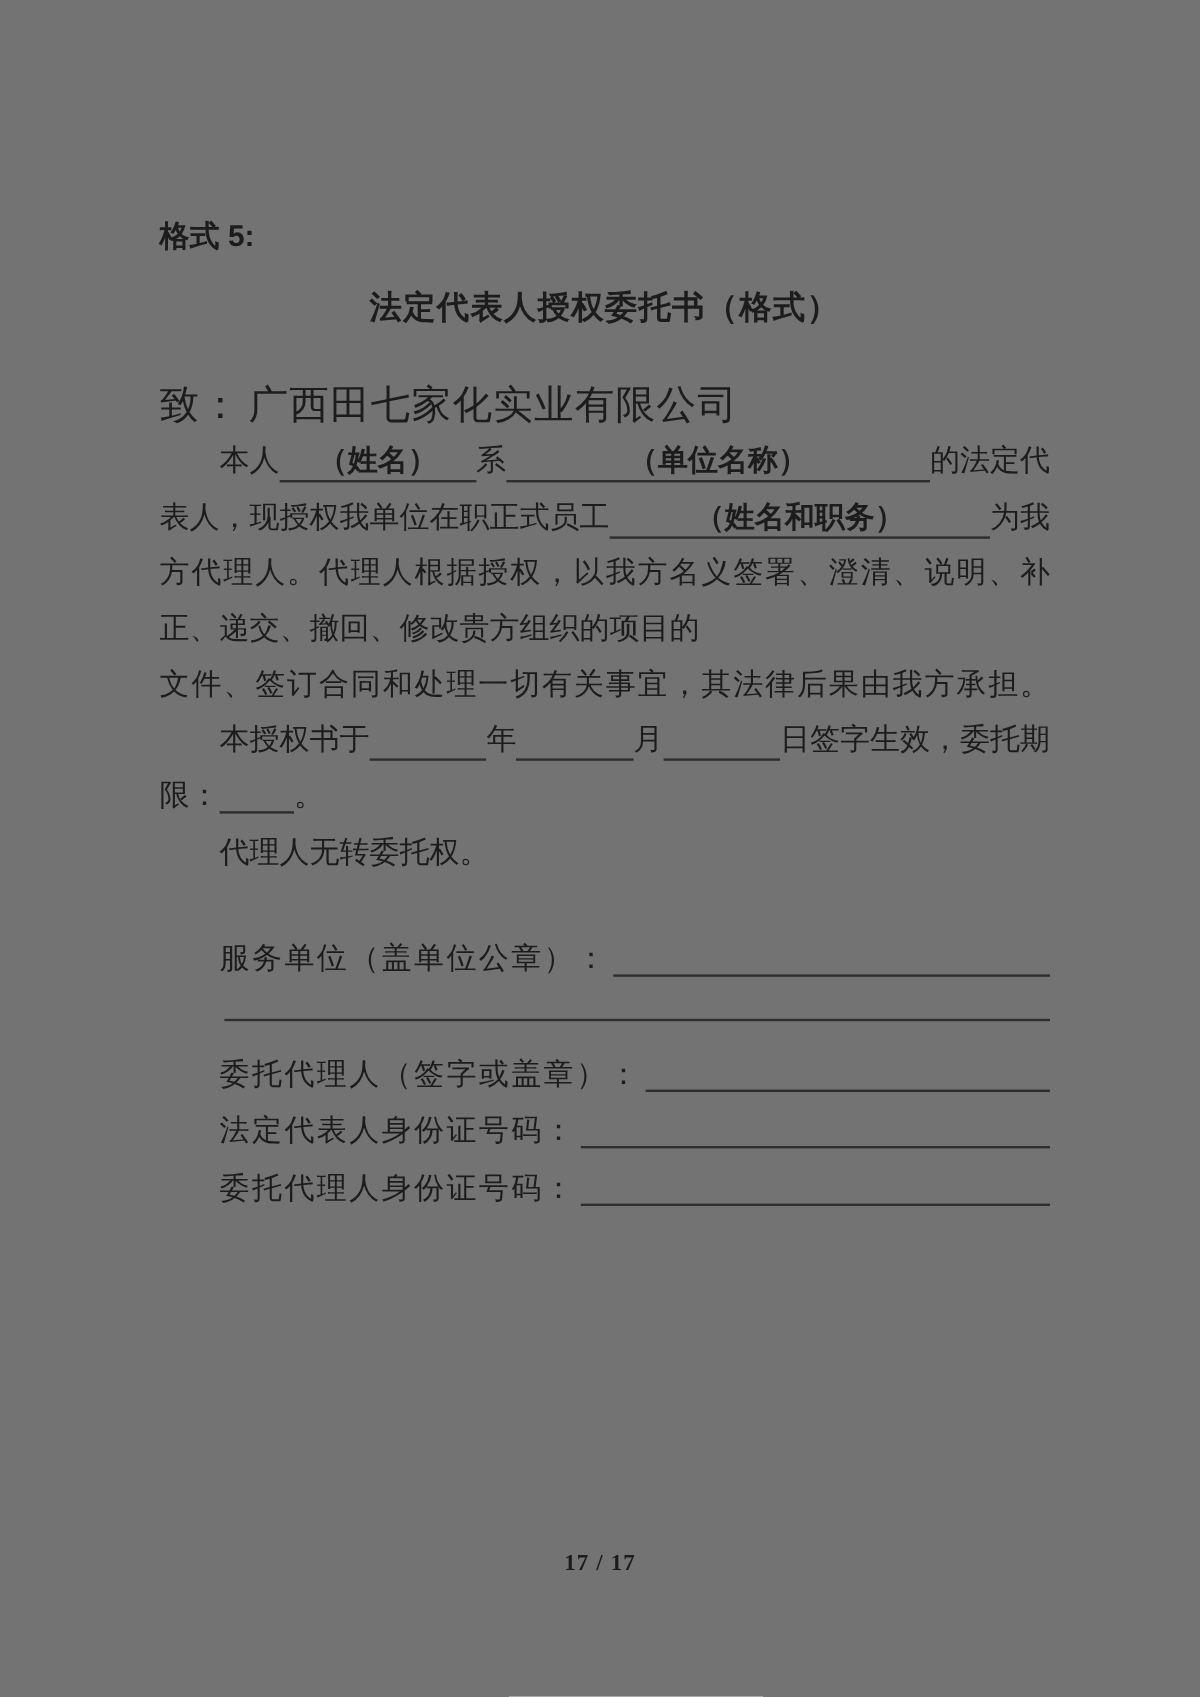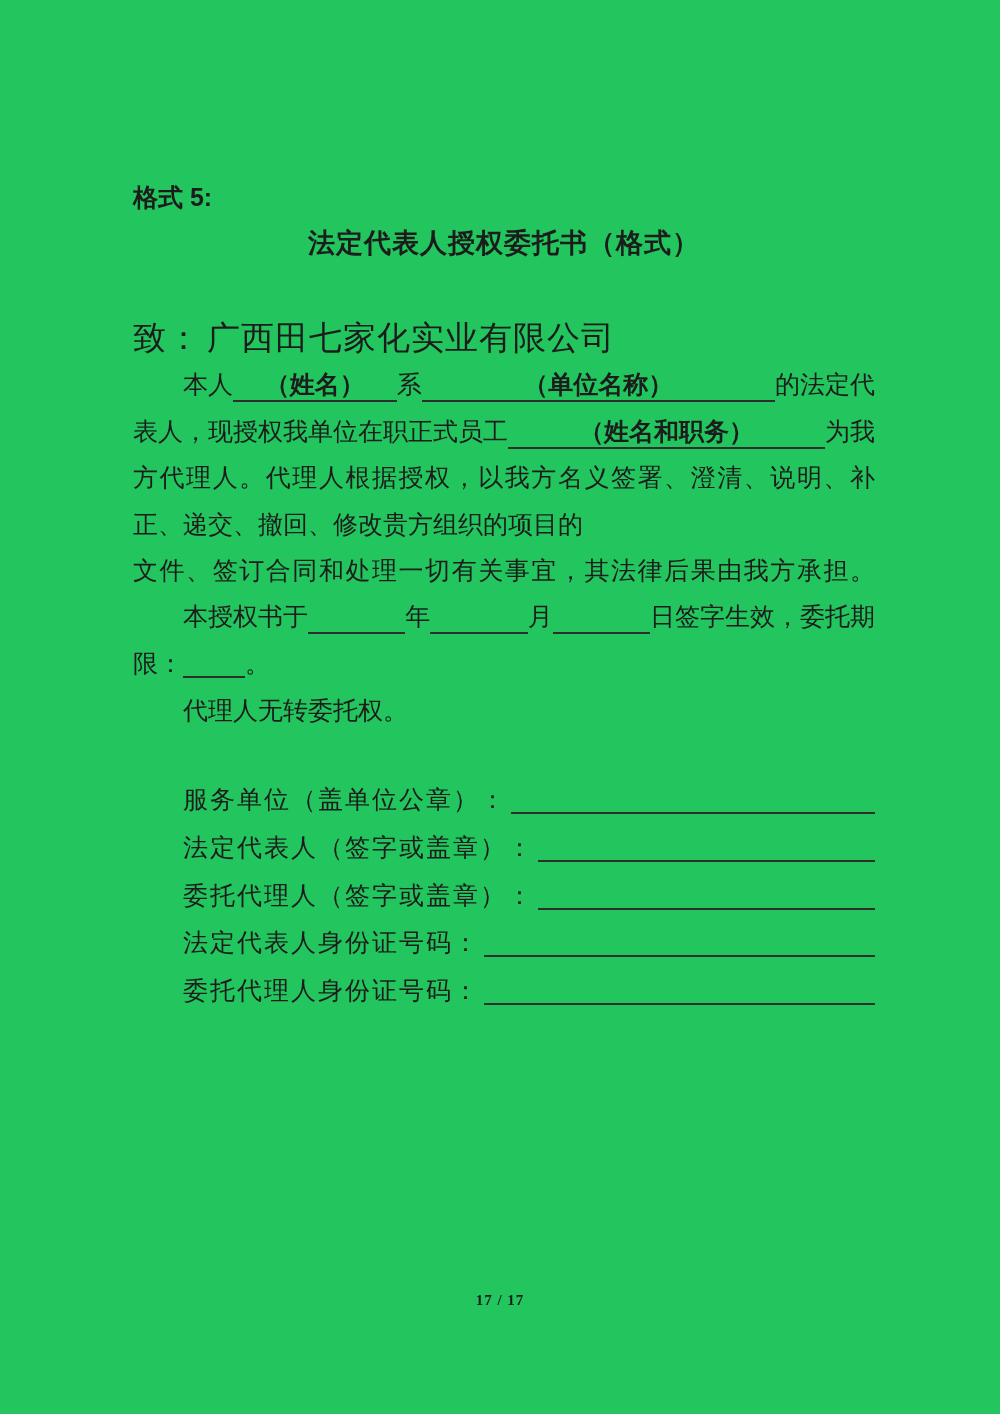--- a/index.html
+++ b/index.html
@@ -1,36 +1,36 @@
 <!DOCTYPE html>
 <html><head>
 <meta charset="utf-8">
 <style>
   html, body { margin: 0; padding: 0; background: #ffffff; }
   .page {
     position: relative;
     width: 1000px;
     height: 1414px;
-    background: #22c55e;
+    background: #737373;
     font-family: "Liberation Serif", "DejaVu Serif", serif;
     color: #1c1c1c;
     overflow: hidden;
   }
   .abs { position: absolute; left: 133px; right: 125px; }
 
   .format-label {
     top: 180px;
     font-family: "Liberation Sans", "DejaVu Sans", sans-serif;
     font-weight: bold;
     font-size: 25px;
     line-height: 34px;
   }
   .doc-title {
     top: 224px;
-    margin: 0;
+    margin: 13px;
     text-align: center;
     font-size: 27px;
     font-weight: bold;
     line-height: 38px;
     letter-spacing: 1px;
   }
   .to-line {
     top: 318px;
     font-size: 33px;
     line-height: 40px;
@@ -93,21 +93,21 @@
     border-bottom: 2px solid #2e2e2e;
     align-self: baseline;
   }
   .sig-line::after { content: "\00a0"; }
 
   .footer {
     position: absolute;
     left: 0; right: 0;
     top: 1292px;
     text-align: center;
-    font-size: 15px;
+    font-size: 19px;
     font-weight: bold;
     letter-spacing: 1px;
   }
 </style>
 </head>
 <body>
 
 <div class="page">
 
   <div class="abs format-label">格式 5:</div>
@@ -157,21 +157,20 @@
   <div class="abs para3">
     <div class="line tindent">代理人无转委托权。</div>
   </div>
 
   <div class="abs sig-section">
     <div class="sig-row">
       <span class="sig-label">服务单位（盖单位公章）：</span>
       <span class="sig-line"></span>
     </div>
     <div class="sig-row">
-      <span class="sig-label">法定代表人（签字或盖章）：</span>
       <span class="sig-line"></span>
     </div>
     <div class="sig-row">
       <span class="sig-label">委托代理人（签字或盖章）：</span>
       <span class="sig-line"></span>
     </div>
     <div class="sig-row">
       <span class="sig-label">法定代表人身份证号码：</span>
       <span class="sig-line"></span>
     </div>

